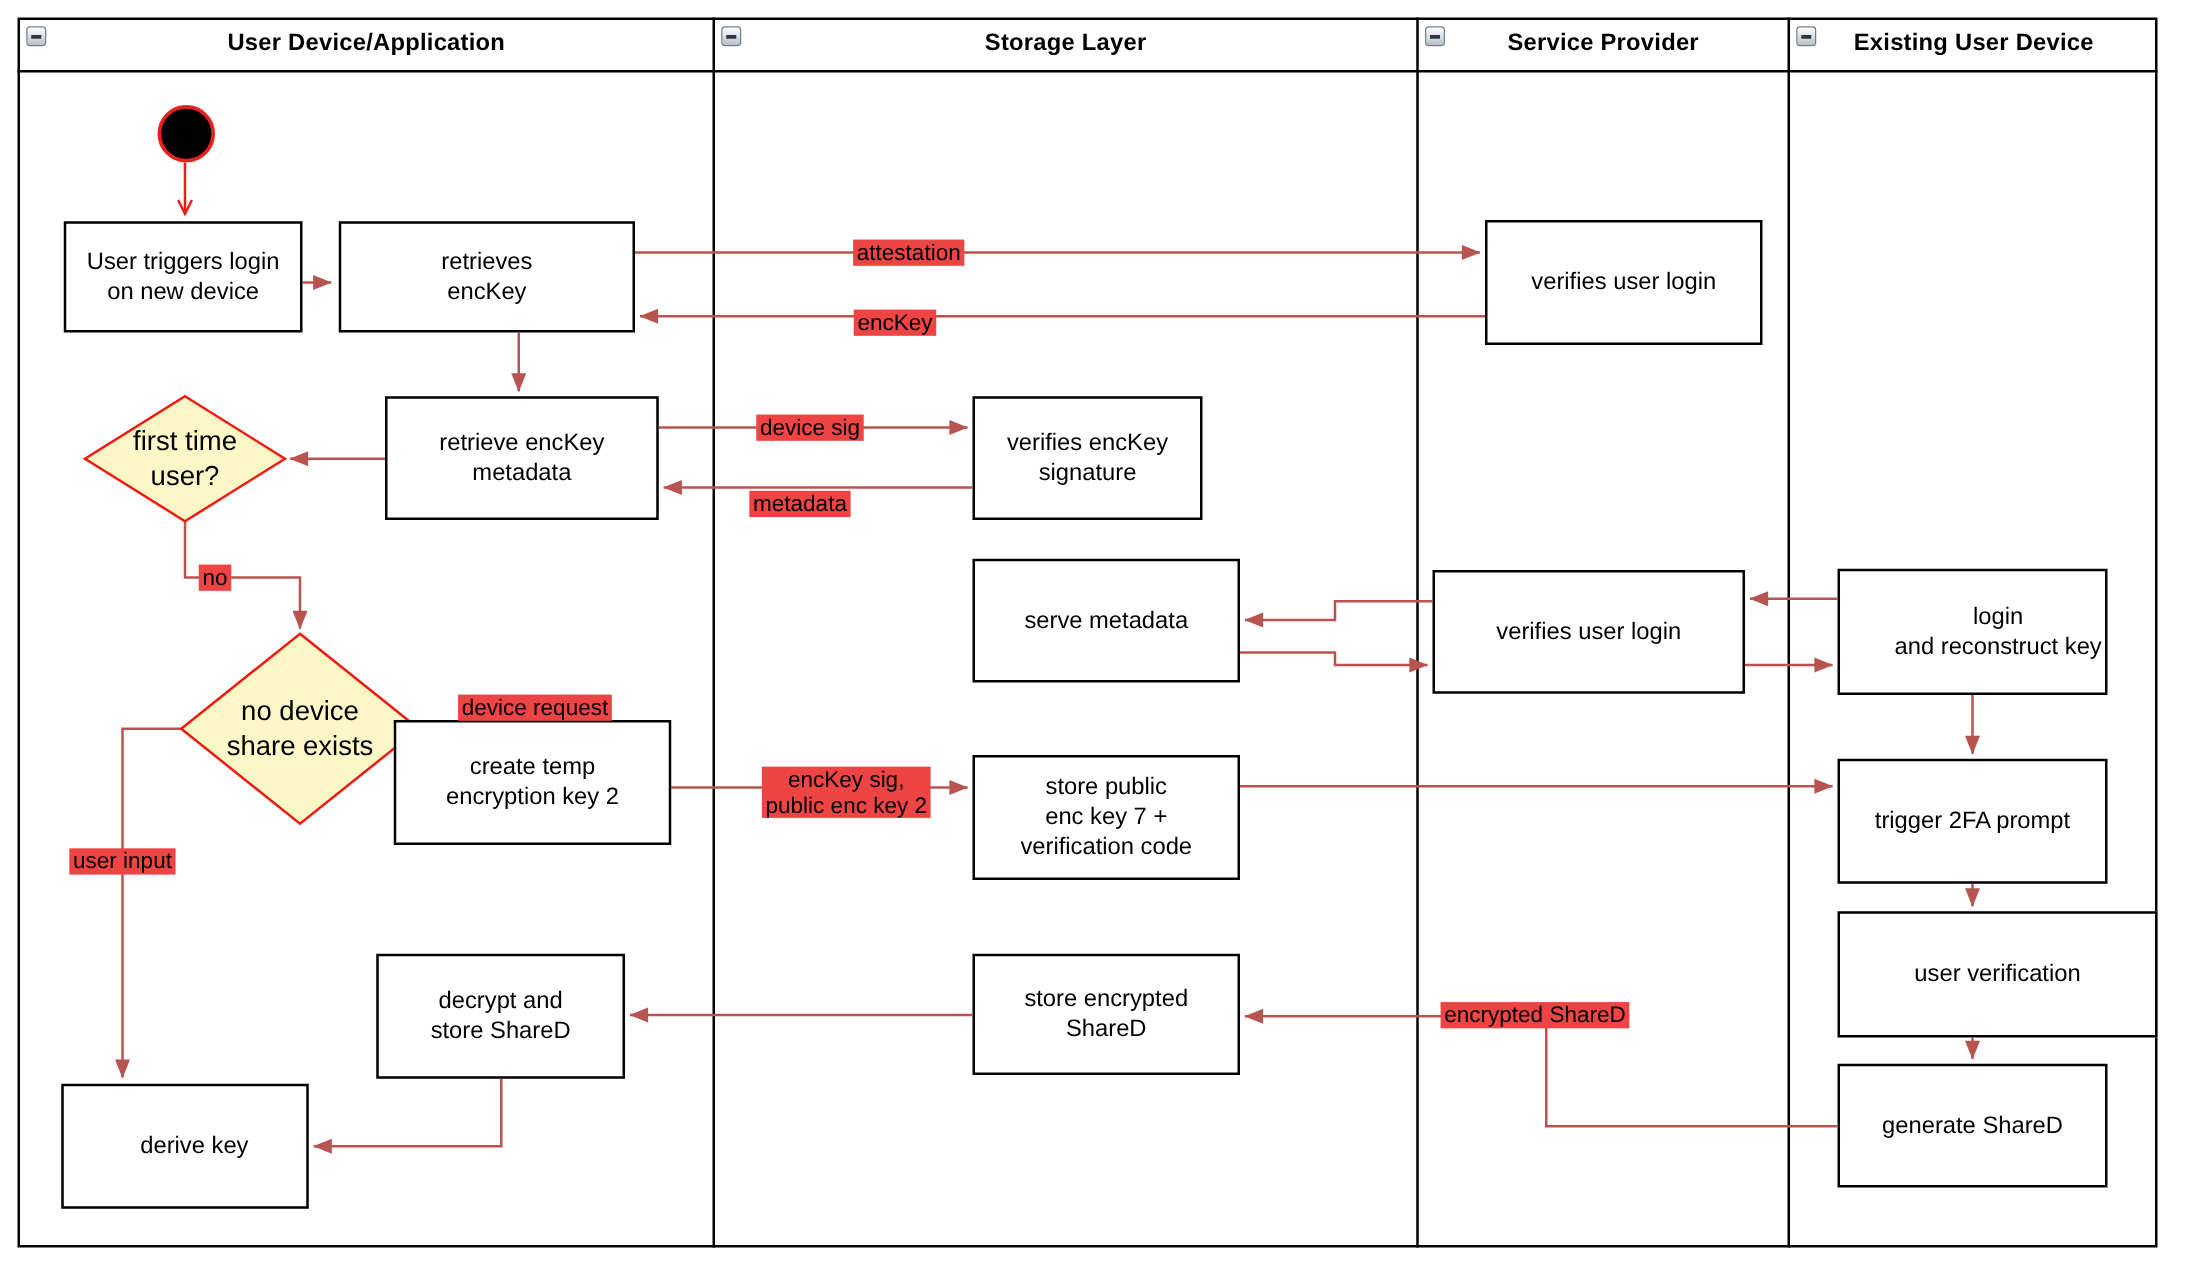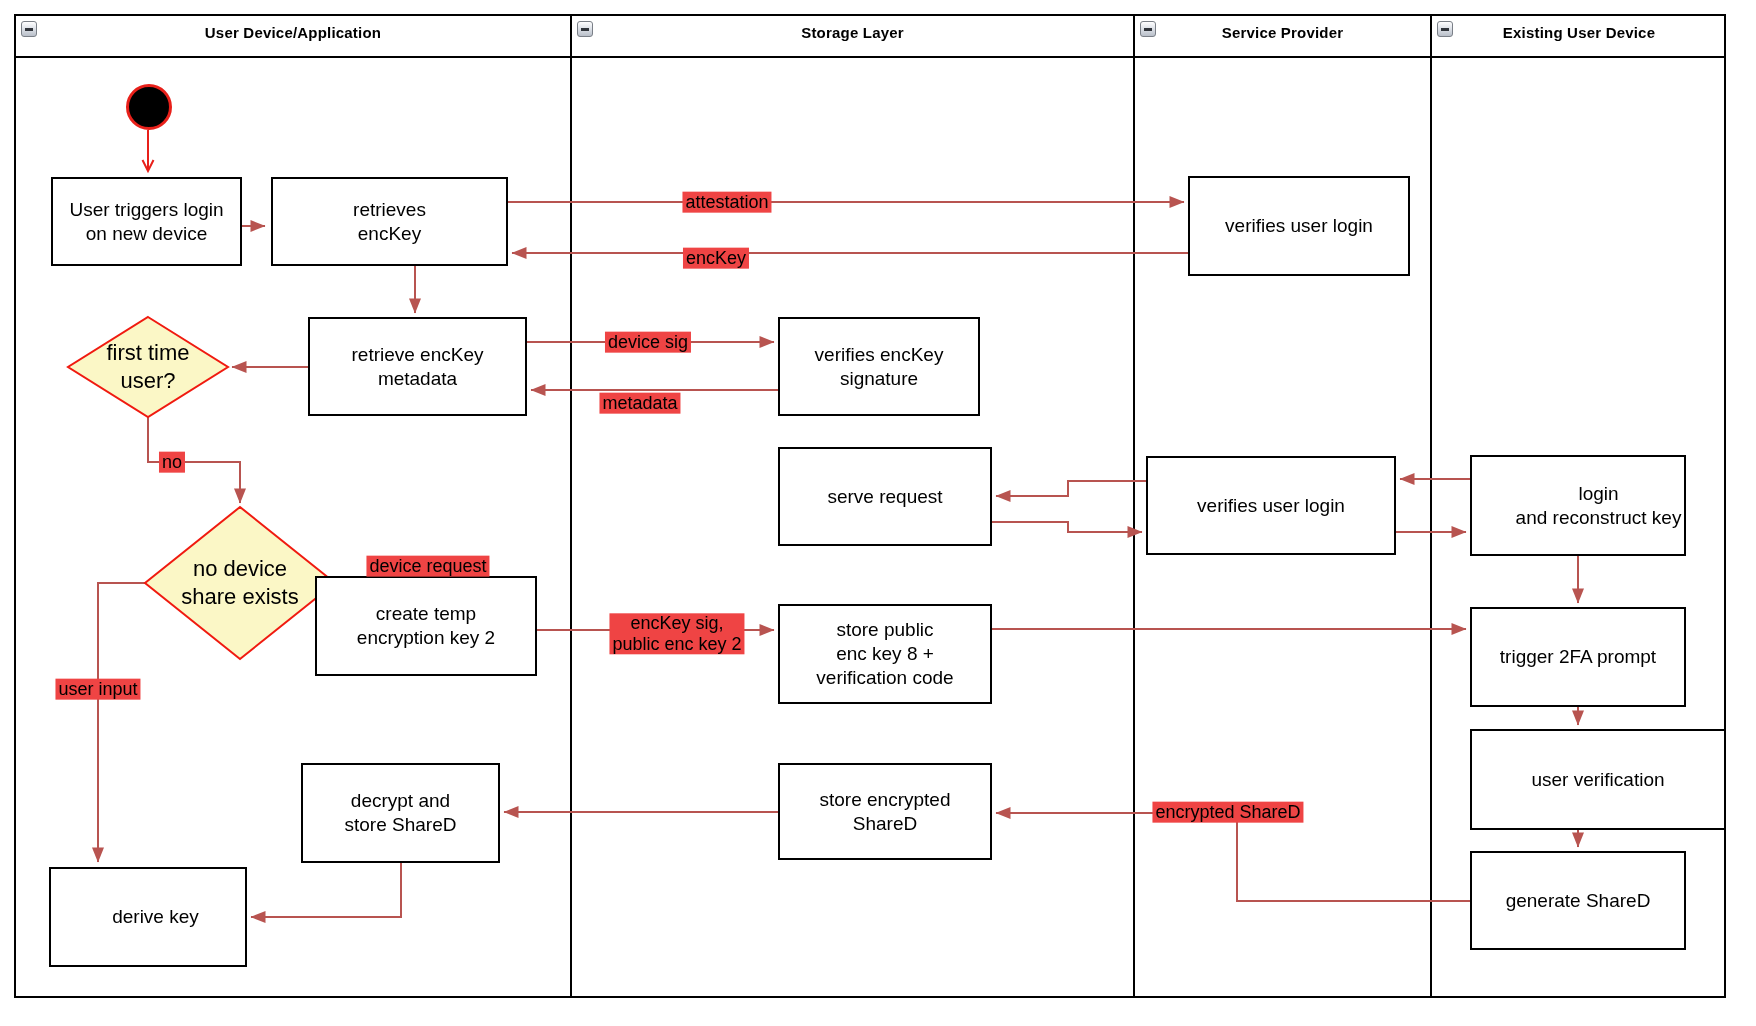--- a/index.html
+++ b/index.html
@@ -1,20 +1,20 @@
 <!DOCTYPE html>
 <html><head>
 <meta charset="utf-8">
 <style>
   html,body{margin:0;padding:0;background:#ffffff;}
   body{width:1756px;height:1026px;position:relative;font-family:"Liberation Sans",sans-serif;color:#000;}
   .frame{position:absolute;left:14px;top:14px;width:1712px;height:984px;border:2px solid #000;box-sizing:border-box;background:#fff;}
   .vline{position:absolute;top:14px;height:984px;width:2px;background:#000;}
   .hline{position:absolute;left:14px;top:56px;width:1712px;height:2px;background:#000;}
-  .lane-title{position:absolute;top:24px;font-size:15px;font-weight:bold;text-align:center;letter-spacing:0.2px;}
+  .lane-title{position:absolute;top:24px;font-size:19px;font-weight:bold;text-align:center;letter-spacing:0.2px;}
   .collapse{position:absolute;width:16px;height:16px;border:1px solid #7a7f87;border-radius:3px;
             background:linear-gradient(#ffffff, #dfe3e9 45%, #b9bfc9);box-sizing:border-box;}
   .collapse::after{content:"";position:absolute;left:3px;top:6px;width:8px;height:3px;background:#30343b;}
   .node{position:absolute;border:2px solid #000;background:#fff;box-sizing:border-box;
         display:flex;align-items:center;justify-content:center;text-align:center;
         font-size:19px;line-height:1.26;white-space:pre-line;z-index:2;}
   .dlabel{position:absolute;z-index:2;font-size:22px;line-height:1.26;white-space:pre-line;
           text-align:center;transform:translate(-50%,-50%);}
   .elabel{position:absolute;z-index:3;background:#ef4444;font-size:18px;line-height:1.15;
           white-space:pre-line;text-align:center;transform:translate(-50%,-50%);padding:0 3px;}
@@ -87,25 +87,25 @@
 <div class="node" style="left:271px;top:177px;width:237px;height:89px;">retrieves
 encKey</div>
 <div class="node" style="left:308px;top:317px;width:219px;height:99px;">retrieve encKey
 metadata</div>
 <div class="node" style="left:315px;top:576px;width:222px;height:100px;">create temp
 encryption key 2</div>
 <div class="node" style="left:301px;top:763px;width:199px;height:100px;">decrypt and
 store ShareD</div>
 <div class="node" style="left:49px;top:867px;width:198px;height:100px;padding-left:15px;">derive key</div>
 
-<div class="node" style="left:778px;top:317px;width:202px;height:99px;">verifies encKey
+<div class="node" style="left:778px;top:317px;width:184px;height:99px;">verifies encKey
 signature</div>
-<div class="node" style="left:778px;top:447px;width:214px;height:99px;">serve request</div>
+<div class="node" style="left:778px;top:447px;width:214px;height:99px;">serve metadata</div>
 <div class="node" style="left:778px;top:604px;width:214px;height:100px;">store public
-enc key 8 +
+enc key 7 +
 verification code</div>
 <div class="node" style="left:778px;top:763px;width:214px;height:97px;">store encrypted
 ShareD</div>
 
 <div class="node" style="left:1188px;top:176px;width:222px;height:100px;">verifies user login</div>
 <div class="node" style="left:1146px;top:456px;width:250px;height:99px;">verifies user login</div>
 
 <div class="node" style="left:1470px;top:455px;width:216px;height:101px;padding-left:41px;">login
 and reconstruct key</div>
 <div class="node" style="left:1470px;top:607px;width:216px;height:100px;text-align:center;">trigger 2FA prompt</div>

